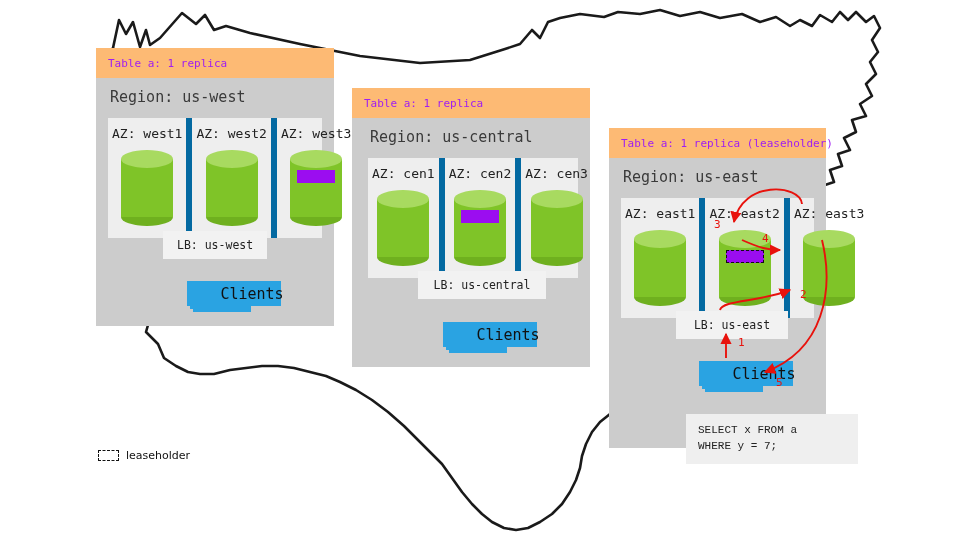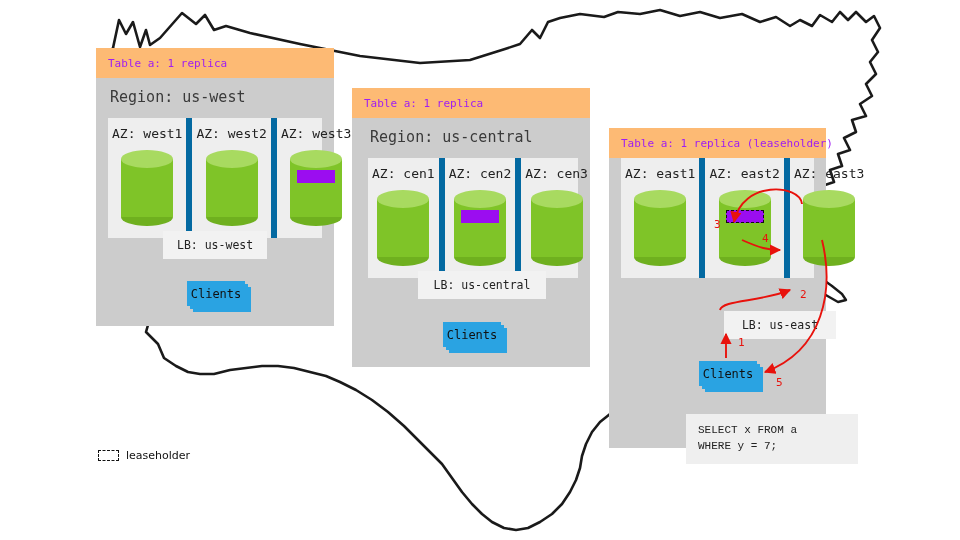--- a/index.html
+++ b/index.html
@@ -55,21 +55,21 @@
     position:absolute;background:#f2f2f2;color:#222;font-size:11.5px;
     padding:7px 14px;white-space:nowrap;text-align:center;z-index:6;
   }
 
   
   .clients{position:absolute;width:58px;height:25px;z-index:6;}
   .clients .sheet{position:absolute;background:#2aa3e2;width:58px;height:25px;}
   .clients .s3{left:6px;top:6px;}
   .clients .s2{left:3px;top:3px;}
   .clients .s1{left:0;top:0;display:flex;align-items:center;justify-content:center;
-    color:#111;font-size:12px;}
+    color:#111;font-size:15px;padding-left:36px;}
 
   
   .sqlbox{
     position:absolute;background:#efefef;color:#222;
     font-size:11px;line-height:1.45;padding:9px 12px;white-space:pre;
   }
 
   
   .legend{position:absolute;display:flex;align-items:center;gap:7px;}
   .legend .swatch{width:21px;height:11px;border:1.6px dashed #111;box-sizing:border-box;background:transparent;}
@@ -191,20 +191,21 @@
   <div class="lb" style="left:418px;top:271px;width:100px;">LB: us-central</div>
   <div class="clients" style="left:443px;top:322px;">
     <div class="sheet s3"></div>
     <div class="sheet s2"></div>
     <div class="sheet s1">Clients</div>
   </div>
 
   <div class="region" style="left:609px;top:128px;width:217px;">
     <div class="region-head">Table a: 1 replica (leaseholder)</div>
     <div class="region-body" style="height:280px;">
+      <div class="region-title">Region: us-east</div>
       <div class="az-row">
         <div class="az-cell">
           <div class="az-label">AZ: east1</div>
           <div class="cyl">
             <div class="bot"></div>
             <div class="body"></div>
             <div class="top"></div>
           </div>
         </div>
         <div class="az-cell">
@@ -220,21 +221,21 @@
           <div class="az-label">AZ: east3</div>
           <div class="cyl">
             <div class="bot"></div>
             <div class="body"></div>
             <div class="top"></div>
           </div>
         </div>
       </div>
     </div>
   </div>
-  <div class="lb" style="left:676px;top:311px;width:84px;margin-left:48px;">LB: us-east</div>
+  <div class="lb" style="left:676px;top:311px;width:84px;">LB: us-east</div>
   <div class="clients" style="left:699px;top:361px;">
     <div class="sheet s3"></div>
     <div class="sheet s2"></div>
     <div class="sheet s1">Clients</div>
   </div>
   <div class="sqlbox" style="left:686px;top:414px;width:148px;font-family:Liberation Mono, monospace;">SELECT x FROM a
 WHERE y = 7;</div>
 
   <svg id="arrows" viewBox="0 0 960 540">
     <defs>

